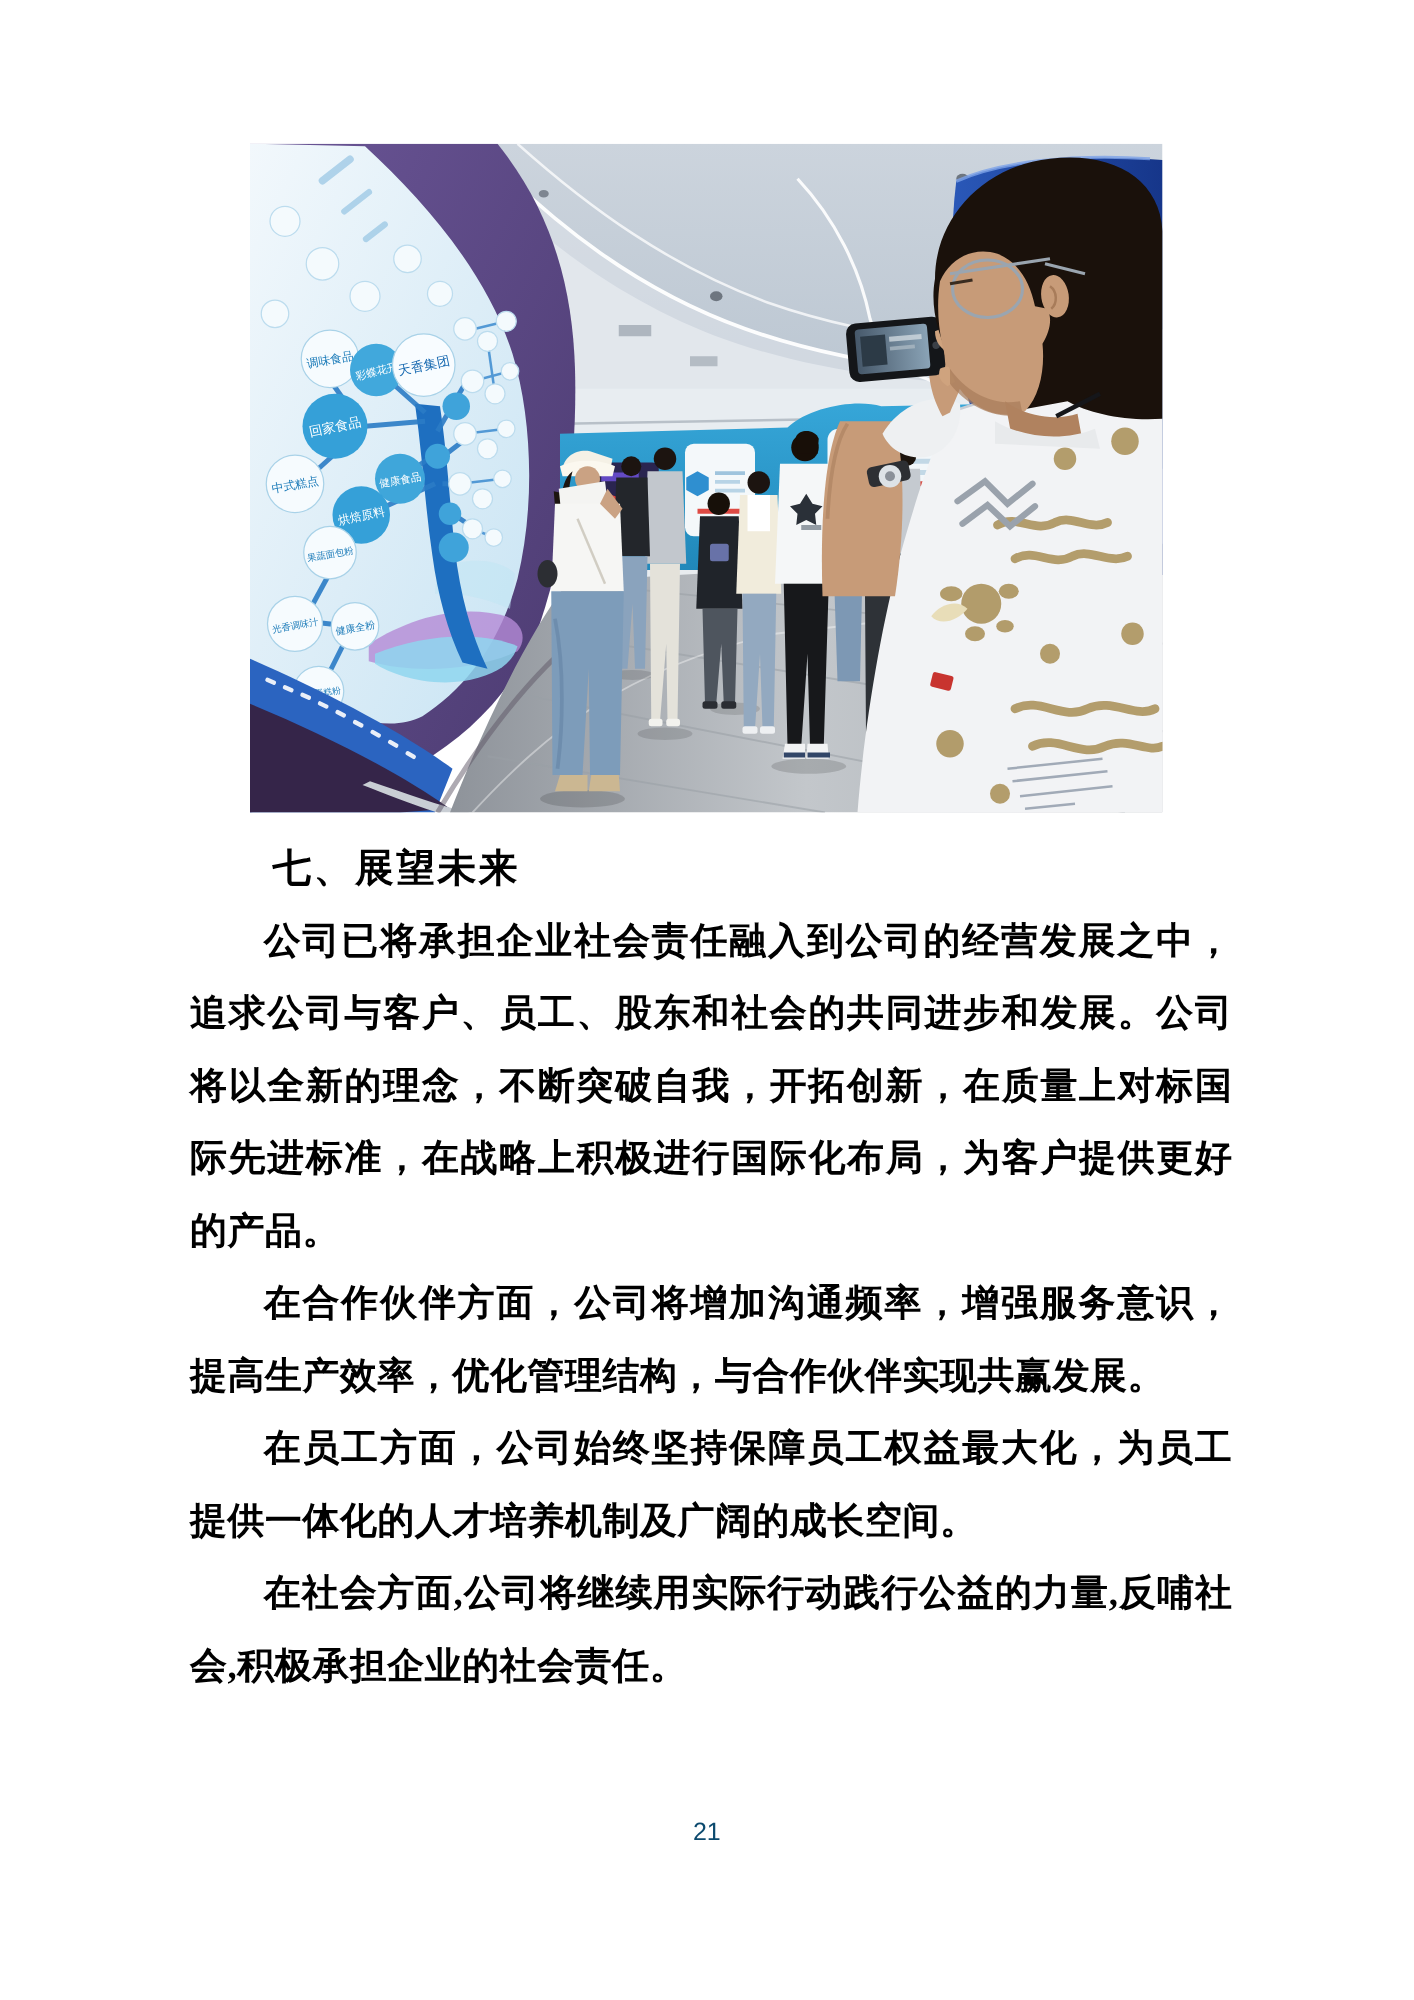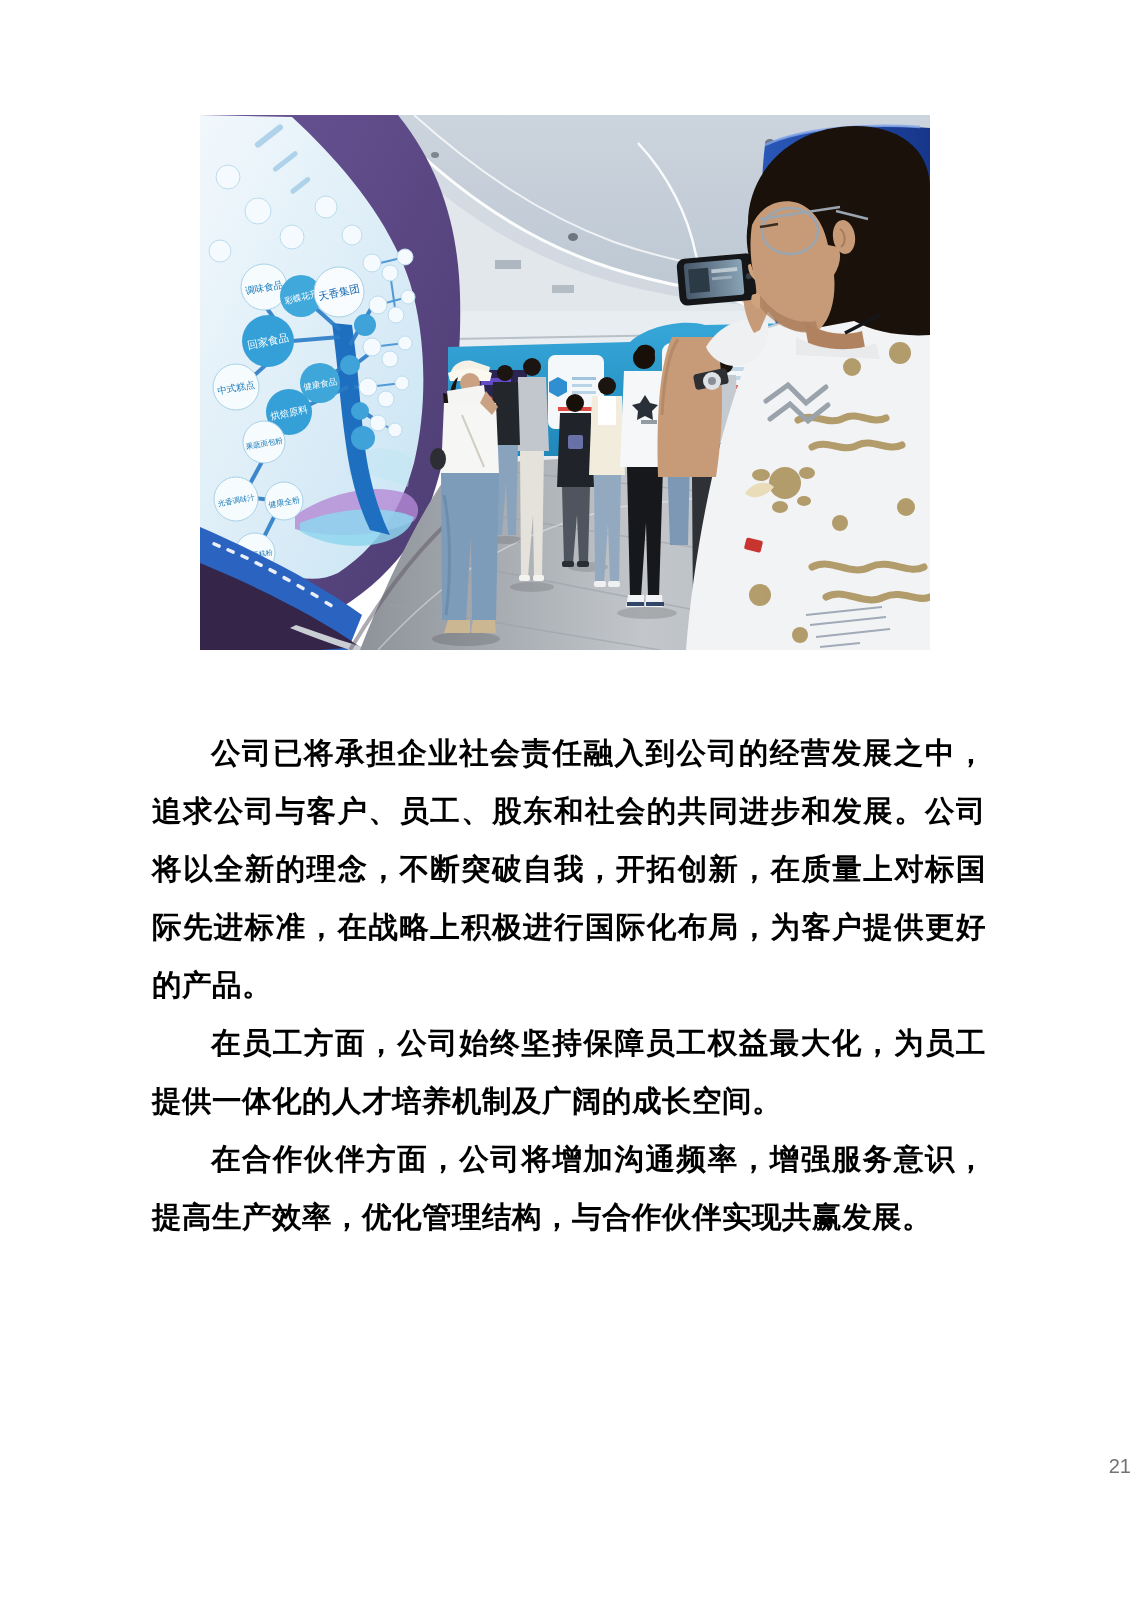--- a/index.html
+++ b/index.html
@@ -5,22 +5,22 @@
   html,body{margin:0;padding:0;background:#ffffff;}
   .page{position:relative;width:1131px;height:1600px;background:#ffffff;overflow:hidden;
         font-family:"Liberation Serif","DejaVu Serif",serif;color:#000;}
   .photo{position:absolute;left:200px;top:115px;width:730px;height:535px;}
   .photo svg{display:block;width:730px;height:535px;}
   .heading{position:absolute;left:152px;top:674px;width:834px;font-size:31px;font-weight:bold;
            color:#000;text-indent:66px;letter-spacing:2px;}
   .bodytext{position:absolute;left:152px;top:724px;width:834px;font-size:29.5px;
             text-align:justify;text-justify:inter-ideograph;}
   .bodytext p{margin:0;text-indent:2em;line-height:58px;letter-spacing:0.5px;font-weight:bold;}
-  .pagenum{position:absolute;left:0;top:1455px;width:100%;text-align:right;
-           font-family:"Liberation Sans","DejaVu Sans",sans-serif;font-size:20px;color:#737373;}
+  .pagenum{position:absolute;left:0;top:1455px;width:100%;text-align:center;
+           font-family:"Liberation Sans","DejaVu Sans",sans-serif;font-size:20px;color:#0c4a6e;}
 </style>
 </head>
 <body>
 
 <div class="page">
 
   <div class="photo" title="参观者在企业展厅参观：左侧弧形大屏展示产品品牌树，讲解员与学生们站在展厅中，右前方一名男子举起手机拍摄">
     <svg viewBox="0 0 730 535" xmlns="http://www.w3.org/2000/svg">
       <defs>
         <linearGradient id="ceil" x1="0" y1="0" x2="0" y2="1">
@@ -422,21 +422,23 @@
         </g>
         <path d="M560,112 L578,109" stroke="#3a2c20" stroke-width="2.5"></path>
 
         <path d="M604,206 C620,218 644,222 662,216 L666,238 L610,238 Z" fill="#b0825f"></path>
         <path d="M645,218 L680,200" stroke="#15161a" stroke-width="3.5"></path>
         <path d="M596,222 C620,236 652,238 676,228 L680,244 L596,240 Z" fill="#e8eaec"></path>
       </g>
     </svg>
   </div>
 
+  <div class="heading">七、展望未来</div>
 
   <div class="bodytext">
     <p>公司已将承担企业社会责任融入到公司的经营发展之中，追求公司与客户、员工、股东和社会的共同进步和发展。公司将以全新的理念，不断突破自我，开拓创新，在质量上对标国际先进标准，在战略上积极进行国际化布局，为客户提供更好的产品。</p>
+    <p>在合作伙伴方面，公司将增加沟通频率，增强服务意识，提高生产效率，优化管理结构，与合作伙伴实现共赢发展。</p>
     <p>在员工方面，公司始终坚持保障员工权益最大化，为员工提供一体化的人才培养机制及广阔的成长空间。</p>
-    <p>在合作伙伴方面，公司将增加沟通频率，增强服务意识，提高生产效率，优化管理结构，与合作伙伴实现共赢发展。</p>
+    <p>在社会方面,公司将继续用实际行动践行公益的力量,反哺社会,积极承担企业的社会责任。</p>
   </div>
 
   <div class="pagenum">21</div>
 </div>
 
 </body></html>

